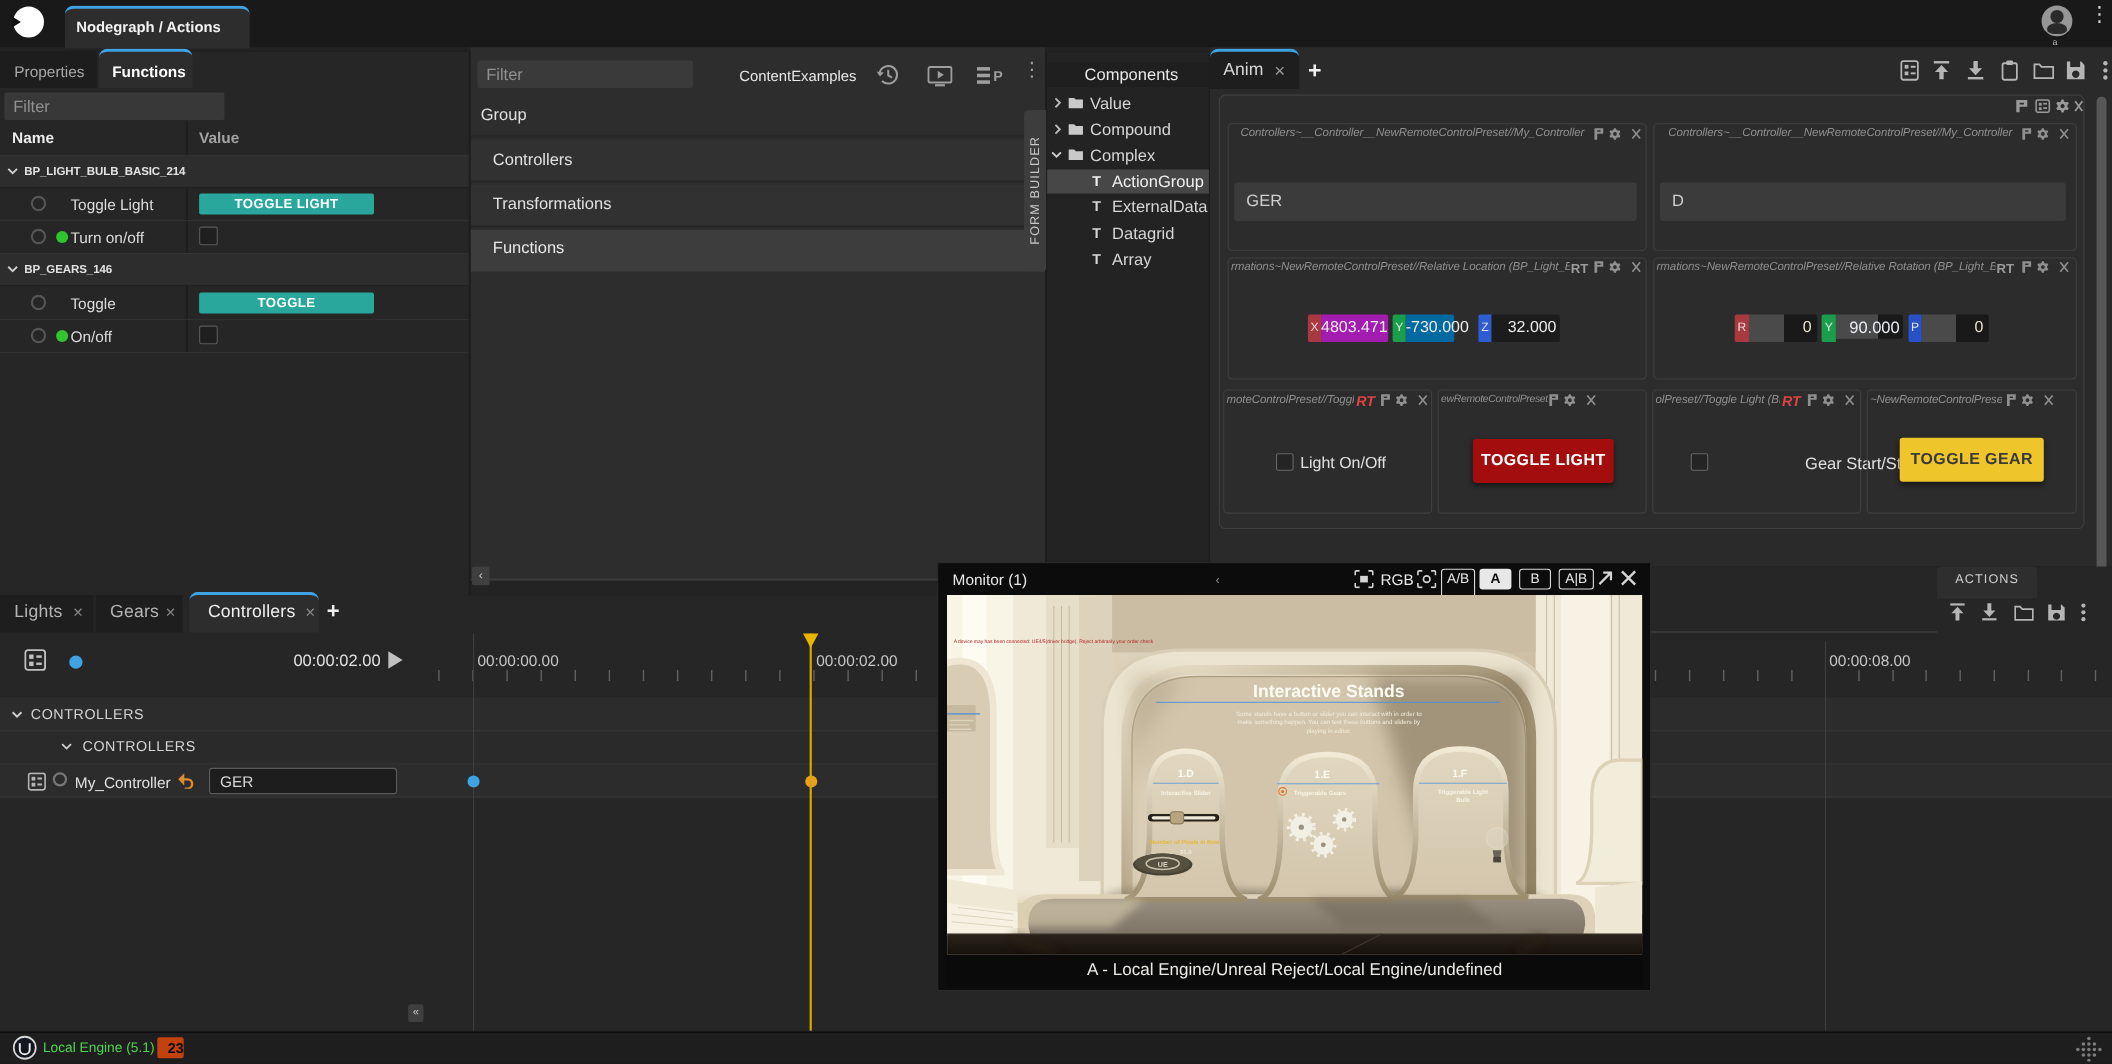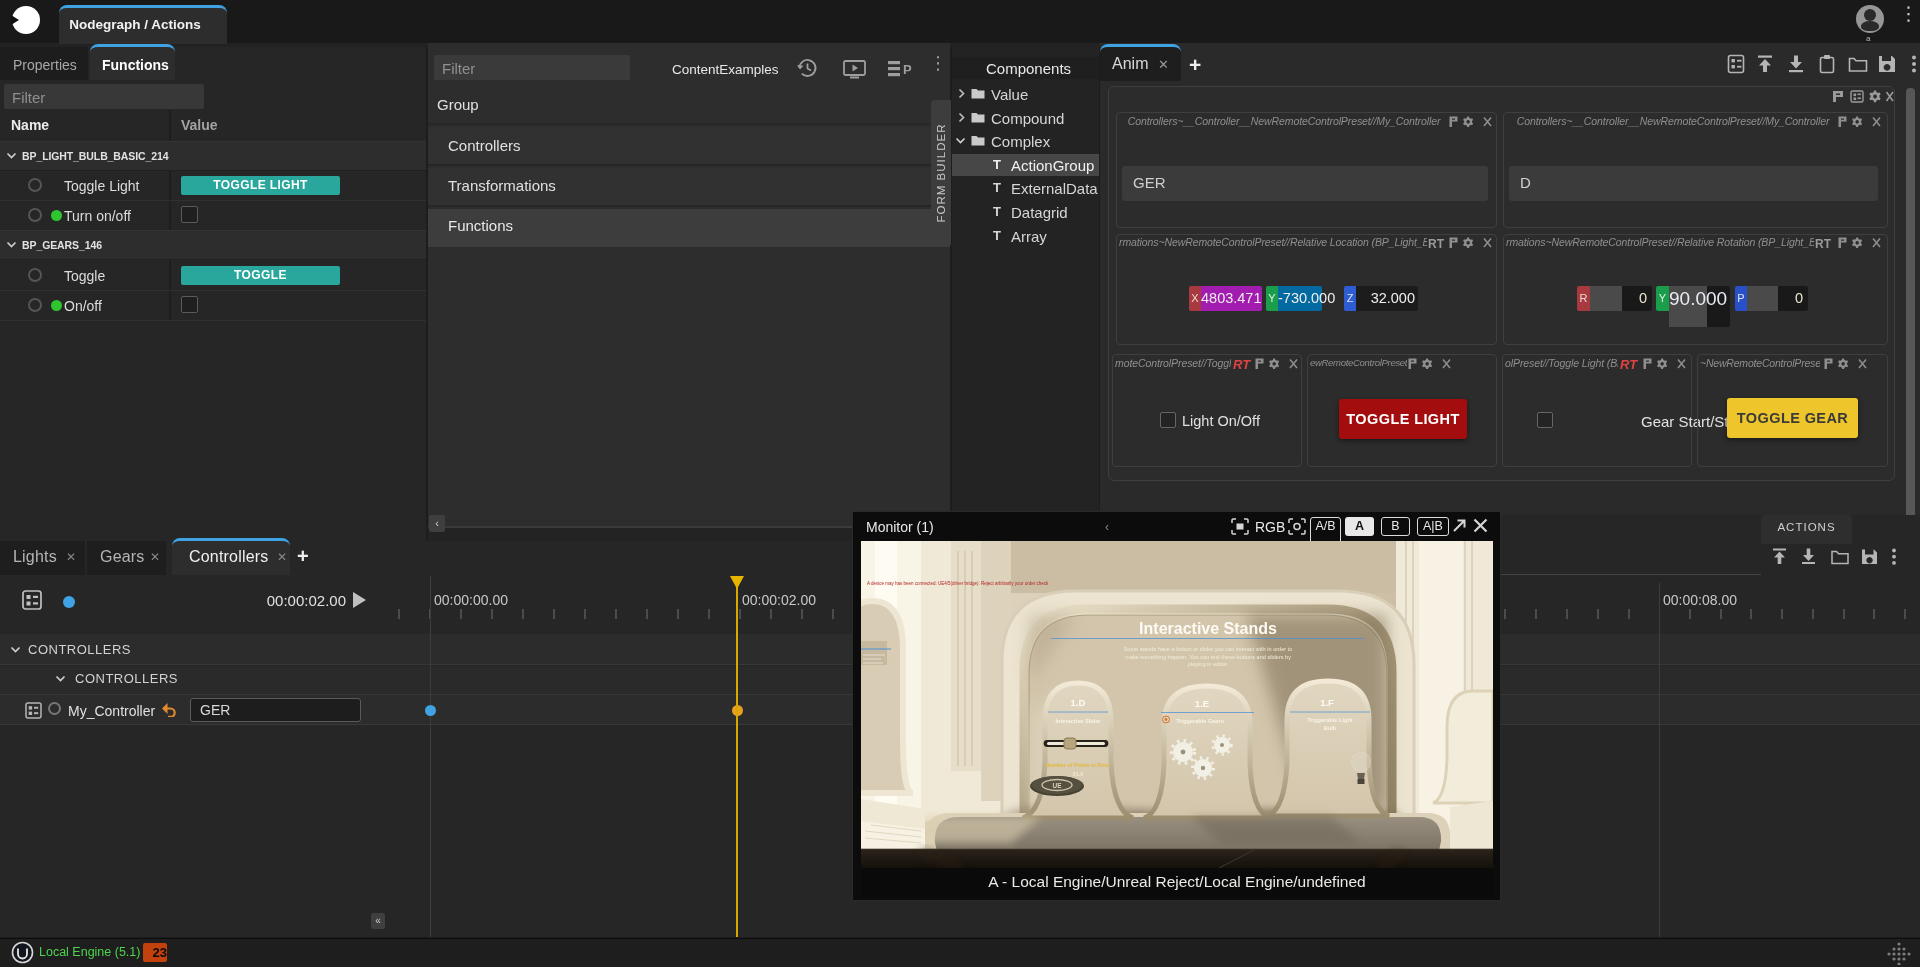--- a/index.html
+++ b/index.html
@@ -255,21 +255,21 @@
 <svg class="abs" style="left:1838px;top:237px;" width="44" height="12" viewBox="0 0 44 12">
       <g fill="#8f8f8f">
         <path d="M0.5 0.5 L8.5 0.5 L8.5 5.5 L3 5.5 L3 11 L0.5 11 Z M3 2.5 L6 2.5 L6 3.8 L3 3.8 Z" fill-rule="evenodd"></path>
         <path d="M18.2 0.5 L20 0.5 L20.4 2 a4 4 0 0 1 1.3 0.75 L23.2 2.3 L24.1 3.9 L23 5 a4 4 0 0 1 0 1.5 L24.1 7.6 L23.2 9.2 L21.7 8.75 a4 4 0 0 1 -1.3 0.75 L20 11 L18.2 11 L17.8 9.5 a4 4 0 0 1 -1.3 -0.75 L15 9.2 L14.1 7.6 L15.2 6.5 a4 4 0 0 1 0 -1.5 L14.1 3.9 L15 2.3 L16.5 2.75 a4 4 0 0 1 1.3 -0.75 Z M19.1 4.1 a1.7 1.7 0 1 0 0.1 0 Z" fill-rule="evenodd"></path>
       </g>
       <path d="M35 1.5 L42 10 M42 1.5 L35 10" stroke="#8f8f8f" stroke-width="1.5"></path>
     </svg>
 <div class="abs" style="left:1577px;top:286px;width:13px;height:25px;background:#a8393f;border-radius:2px 0 0 2px;color:#f0d8d8;font-size:11px;text-align:center;line-height:25px;">R</div>
 <div class="abs" style="left:1590px;top:286px;width:62px;height:25px;background:linear-gradient(to right,#4a4a4a 0 32px,#191919 32px);border-radius:0 2px 2px 0;color:#ece4cc;font-size:14.5px;text-align:right;line-height:25px;padding-right:5px;">0</div>
 <div class="abs" style="left:1656px;top:286px;width:13px;height:25px;background:#1a9e4b;border-radius:2px 0 0 2px;color:#e0f0e0;font-size:11px;text-align:center;line-height:25px;">Y</div>
-<div class="abs" style="left:1669px;top:286px;width:61px;height:41px;background:linear-gradient(to right,#4a4a4a 0 38px,#191919 38px);border-radius:0 2px 2px 0;color:#e8ecf2;font-size:19px;text-align:right;line-height:25px;padding-right:3px;">90.000</div>
+<div class="abs" style="left:1669px;top:286px;width:61px;height:22px;background:linear-gradient(to right,#4a4a4a 0 38px,#191919 38px);border-radius:0 2px 2px 0;color:#e8ecf2;font-size:15px;text-align:right;line-height:25px;padding-right:3px;">90.000</div>
 <div class="abs" style="left:1735px;top:286px;width:12px;height:25px;background:#2850c8;border-radius:2px 0 0 2px;color:#dde4f5;font-size:11px;text-align:center;line-height:25px;">P</div>
 <div class="abs" style="left:1747px;top:286px;width:61px;height:25px;background:linear-gradient(to right,#4a4a4a 0 31px,#191919 31px);border-radius:0 2px 2px 0;color:#ece4cc;font-size:14.5px;text-align:right;line-height:25px;padding-right:5px;">0</div>
 
 <div class="abs" style="left:1112px;top:354px;width:190px;height:113px;border:1px solid #3f3f3f;border-radius:4px;"></div>
 <div class="abs nowrap ital" style="left:1115px;top:357px;width:116px;color:#8f8f8f;font-size:10.5px;letter-spacing:-0.1px;">moteControlPreset//Toggl</div>
 <div class="abs ital" style="left:1233px;top:357px;color:#e04343;font-size:13px;font-weight:bold;">RT</div>
 <svg class="abs" style="left:1255px;top:358px;" width="44" height="12" viewBox="0 0 44 12">
       <g fill="#8f8f8f">
         <path d="M0.5 0.5 L8.5 0.5 L8.5 5.5 L3 5.5 L3 11 L0.5 11 Z M3 2.5 L6 2.5 L6 3.8 L3 3.8 Z" fill-rule="evenodd"></path>
         <path d="M18.2 0.5 L20 0.5 L20.4 2 a4 4 0 0 1 1.3 0.75 L23.2 2.3 L24.1 3.9 L23 5 a4 4 0 0 1 0 1.5 L24.1 7.6 L23.2 9.2 L21.7 8.75 a4 4 0 0 1 -1.3 0.75 L20 11 L18.2 11 L17.8 9.5 a4 4 0 0 1 -1.3 -0.75 L15 9.2 L14.1 7.6 L15.2 6.5 a4 4 0 0 1 0 -1.5 L14.1 3.9 L15 2.3 L16.5 2.75 a4 4 0 0 1 1.3 -0.75 Z M19.1 4.1 a1.7 1.7 0 1 0 0.1 0 Z" fill-rule="evenodd"></path>

